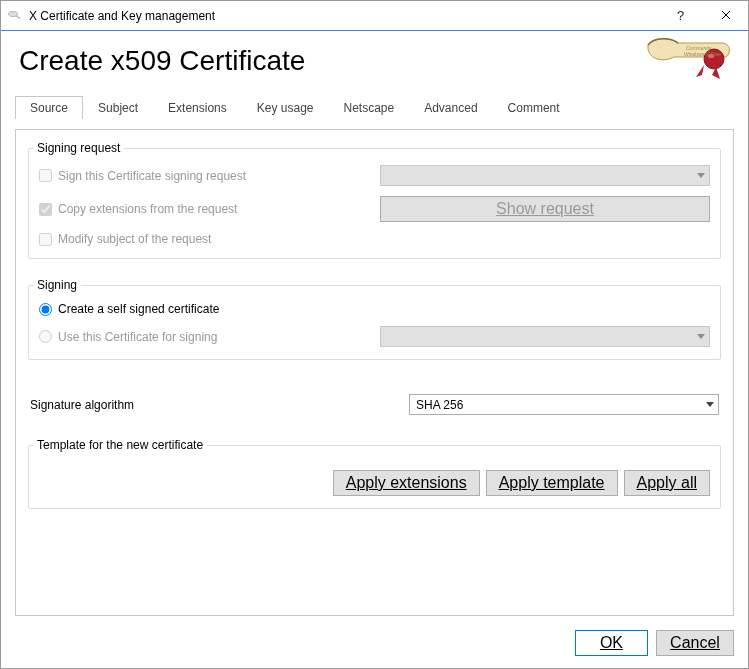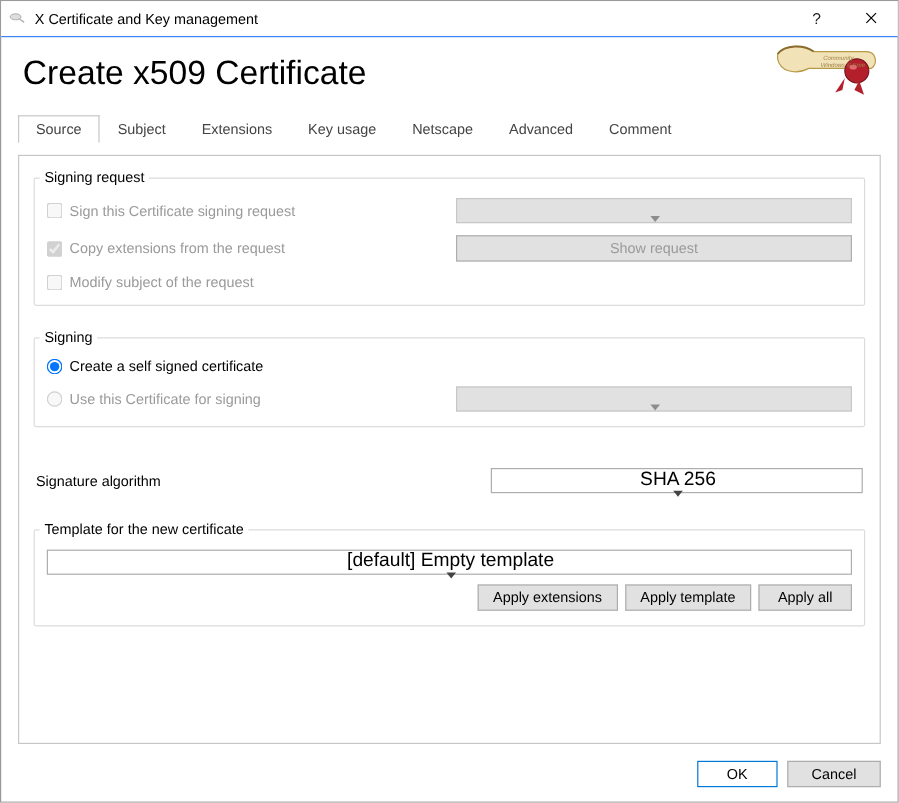--- a/index.html
+++ b/index.html
@@ -133,45 +133,45 @@
   .radio { display:flex; align-items:center; gap:6px; }
   .radio input[type=radio]{ margin:0; width:13px; height:13px; }
 
   
   .combo {
     height:21px;
     border:1px solid #adadad;
     background:#fff;
     display:flex; align-items:center; justify-content:space-between;
     padding:0 4px 0 6px;
-    font-size:16px;
-    flex-direction:column;
+    font-size:12px;
   }
   .combo.disabled {
     background:#e1e1e1;
     border-color:#c7c7c7;
     color:#777;
   }
   .combo .caret {
     width:0; height:0;
     border-left:4px solid transparent;
     border-right:4px solid transparent;
     border-top:5px solid #444;
   }
   .combo.disabled .caret { border-top-color:#8d8d8d; }
 
   
   .btn {
     border:1px solid #adadad;
     background:#e1e1e1;
     padding: 3px 12px;
     font-family:inherit;
-    font-size:12px;
+    font-size:16px;
     cursor:default;
     color:#000;
+    text-decoration:underline;
   }
   .btn.disabled { color:#9a9a9a; }
   .btn.primary-outline {
     border:1px solid #0078d7;
     background:#fff;
     padding:3px 24px;
   }
 
   
   .label-row {
@@ -299,24 +299,20 @@
     <div class="label-row" style="margin-top:34px;">
       <span>Signature algorithm</span>
       <div class="combo">
         <span>SHA 256</span>
         <span class="caret"></span>
       </div>
     </div>
 
     <div class="groupbox" style="margin-top:30px; margin-bottom:6px;">
       <span class="legend">Template for the new certificate</span>
-      <div class="combo tmpl-combo">
-        <span>[default] Empty template</span>
-        <span class="caret"></span>
-      </div>
       <div class="tmpl-buttons">
         <button class="btn">
           <span>Apply extensions</span>
         </button>
         <button class="btn">
           <span>Apply template</span>
         </button>
         <button class="btn" style="min-width:78px">
           <span>Apply all</span>
         </button>

